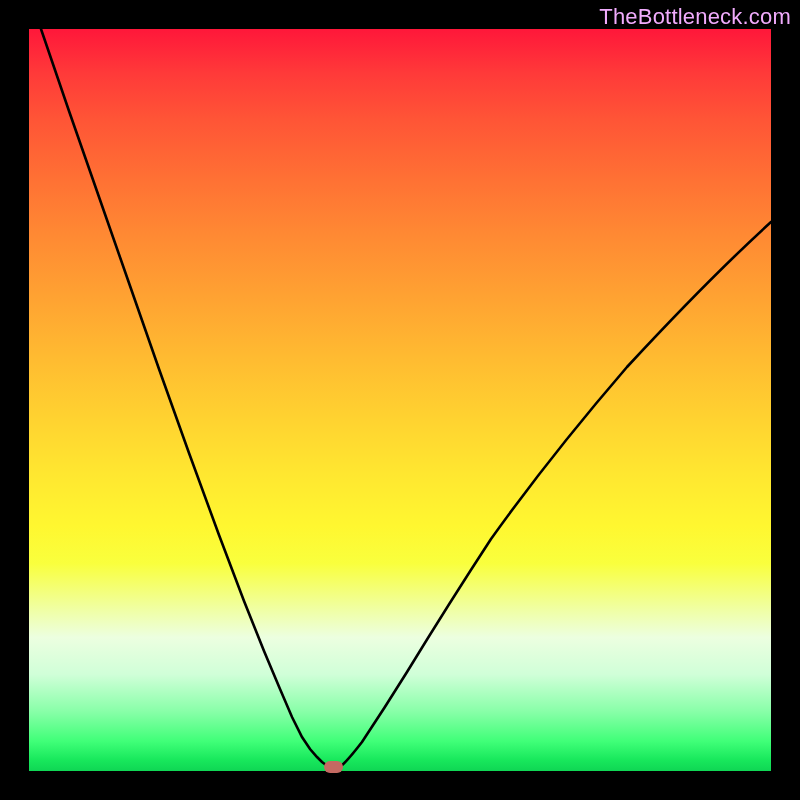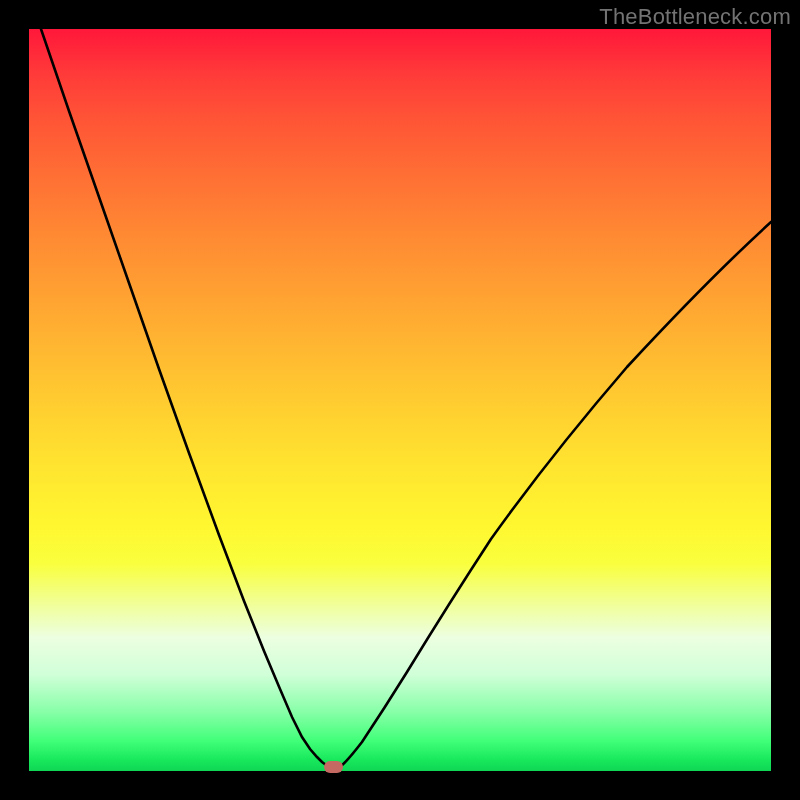--- a/index.html
+++ b/index.html
@@ -51,21 +51,21 @@
     position: absolute;
     top: 0;
     left: 0;
     width: 742px;
     height: 742px;
   }
   .watermark {
     position: absolute;
     top: 4px;
     right: 9px;
-    color: #737373;
+    color: #f0abfc;
     font-size: 22px;
     font-weight: 500;
     letter-spacing: 0.2px;
   }
   .marker {
     position: absolute;
     background: #c46a62;
     border-radius: 7px;
   }
 </style>

